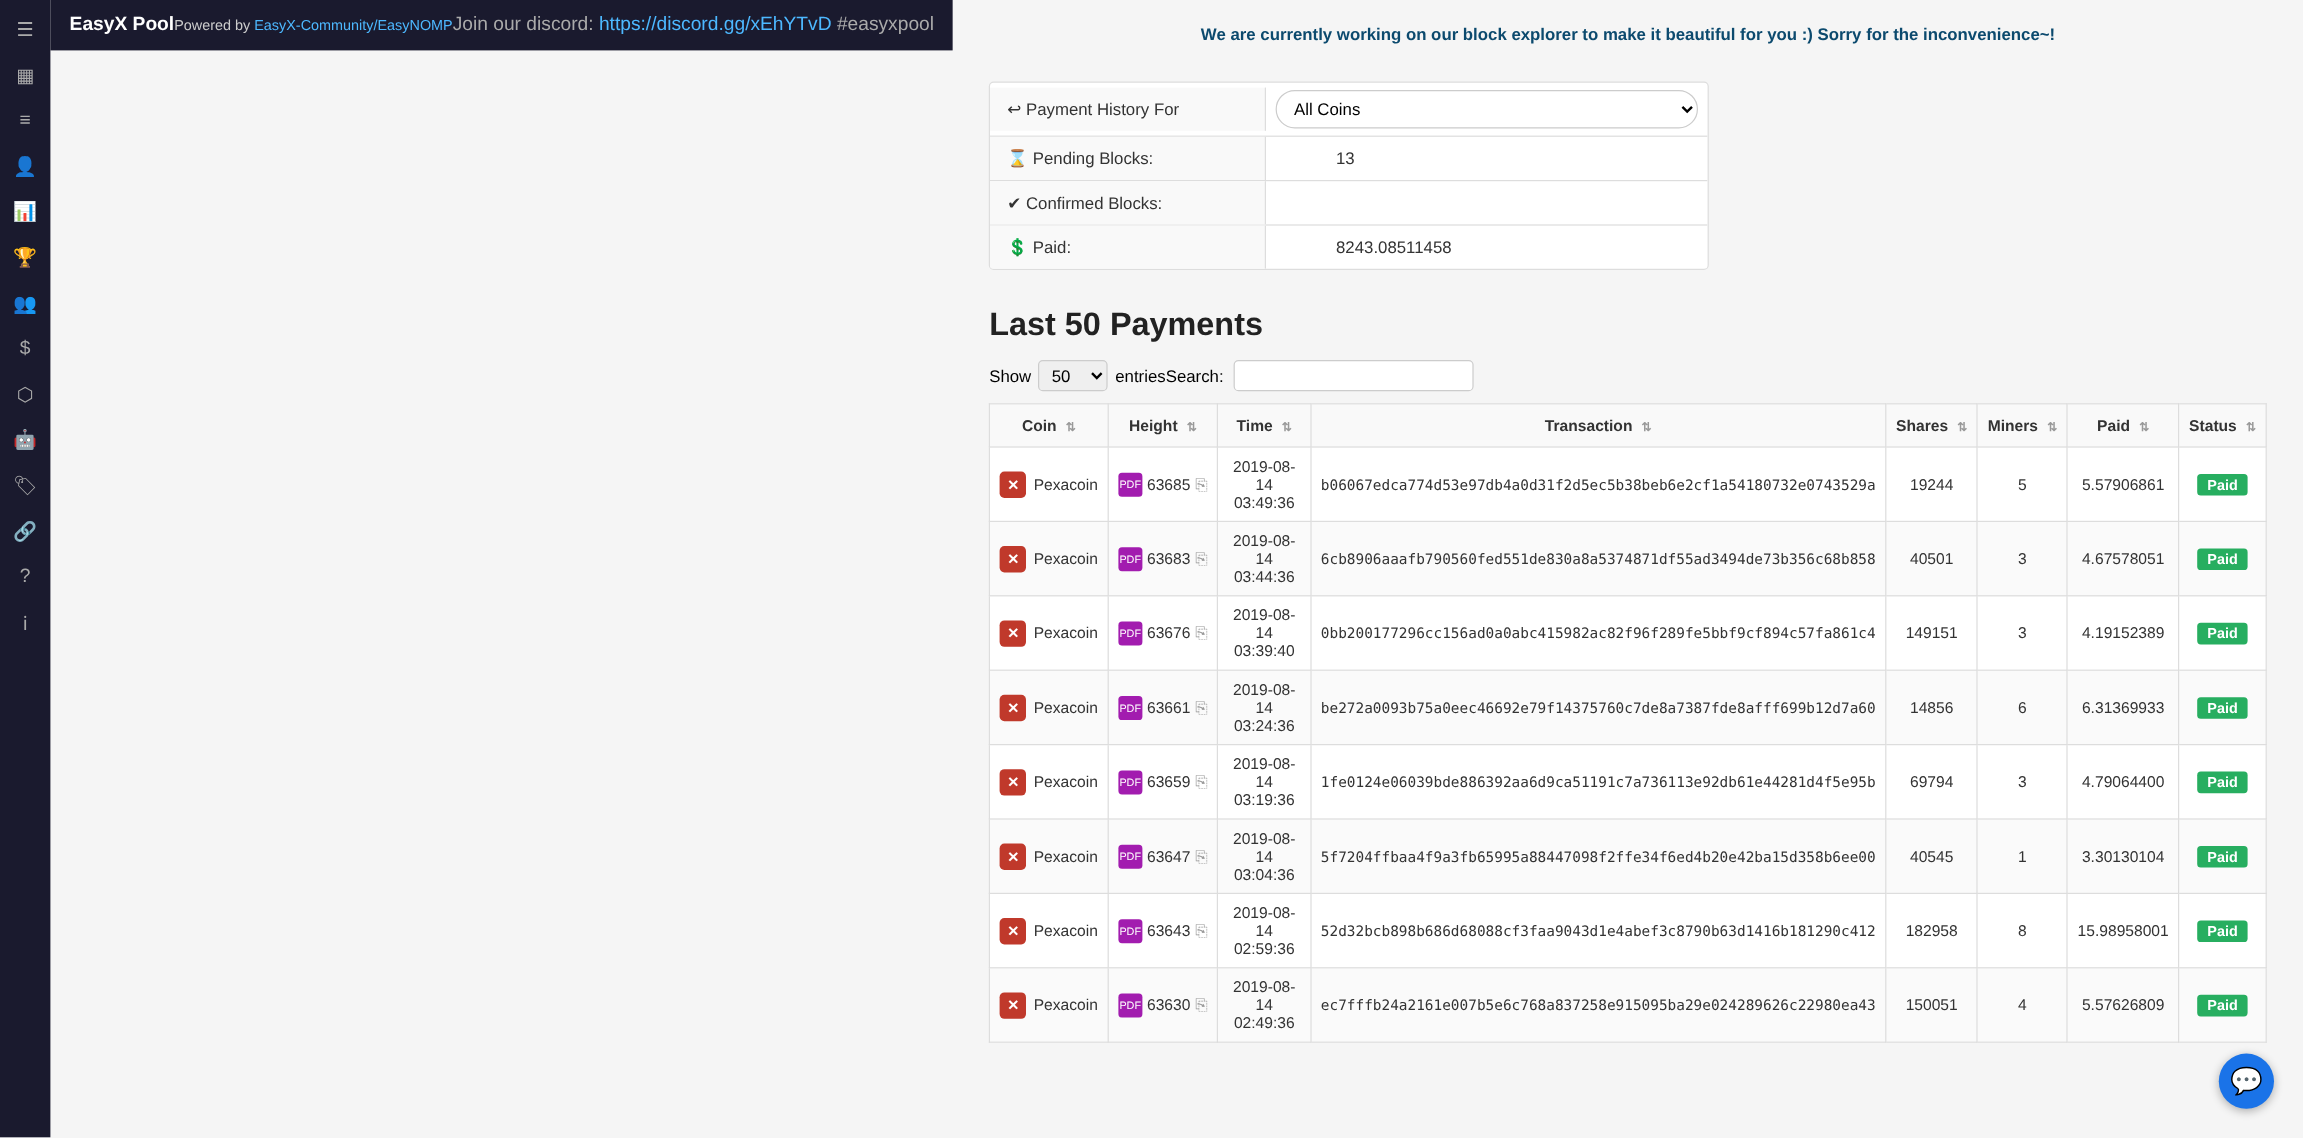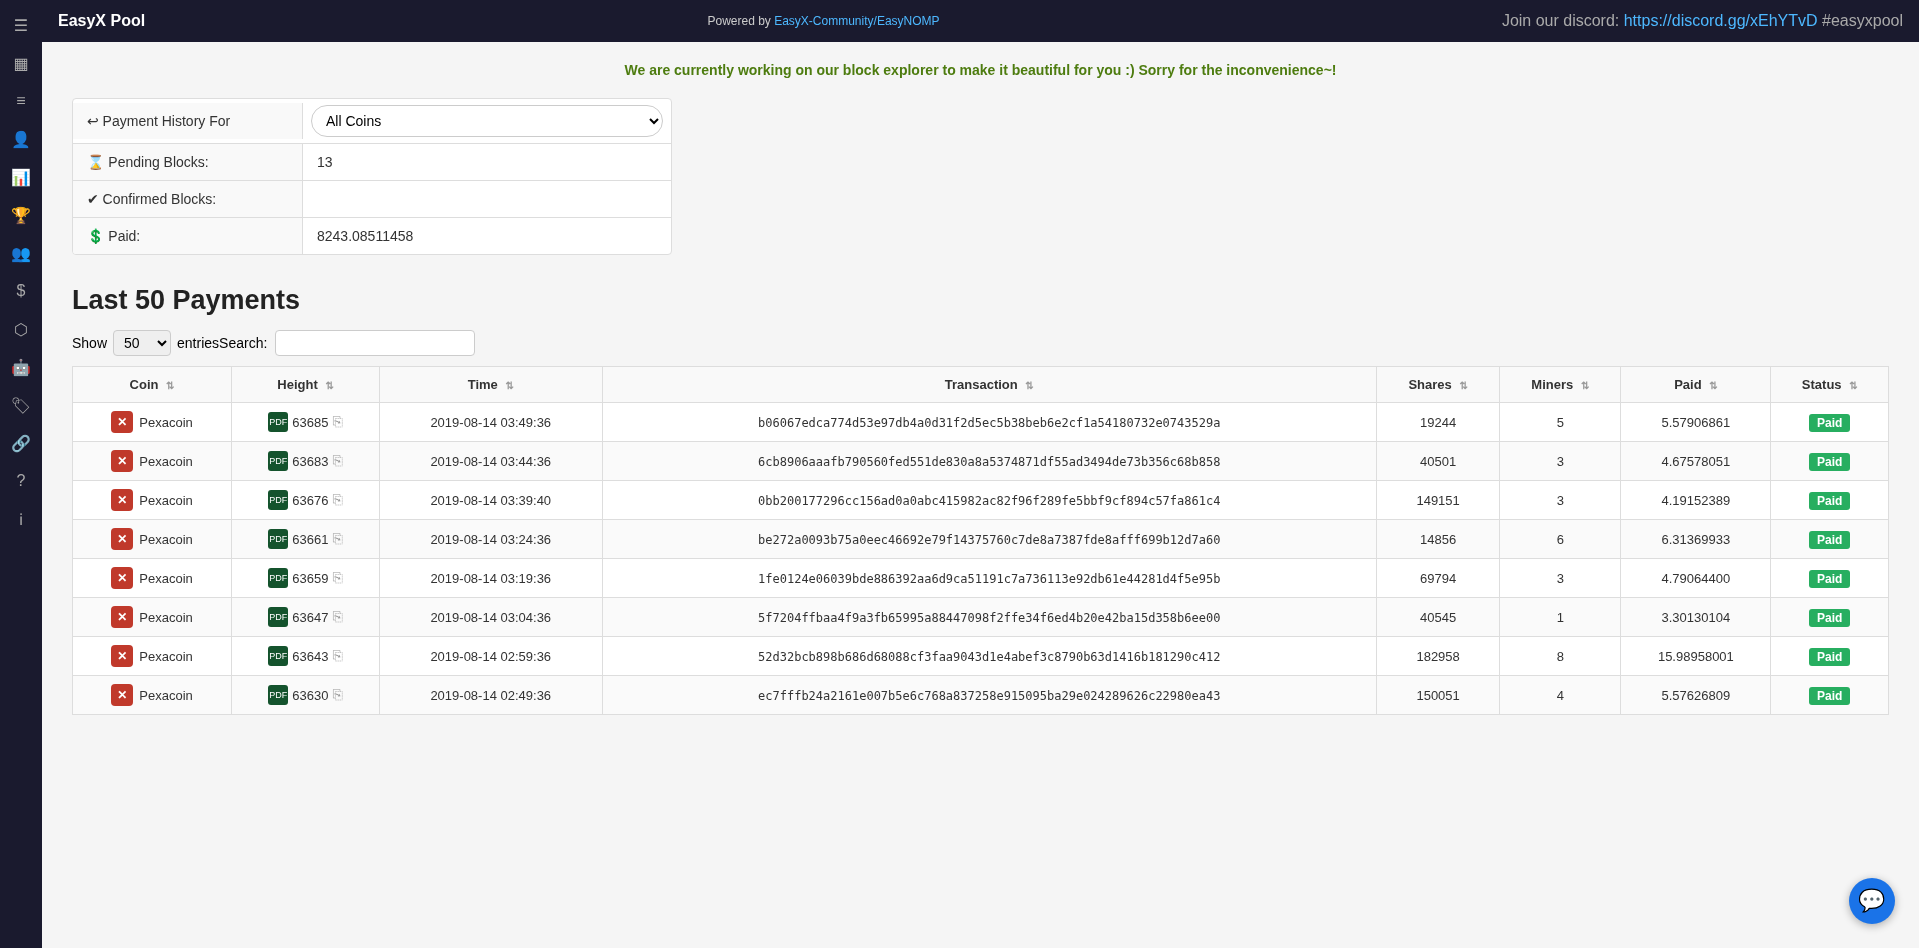--- a/index.html
+++ b/index.html
@@ -25,21 +25,21 @@
       color: #aaa;
       font-size: 16px;
       cursor: pointer;
       border-radius: 4px;
     }
 
     
     .main-area {
       flex: 1;
       display: flex;
-      flex-direction: column;
+      flex-direction: row;
     }
 
     
     .header {
       background: #1a1a2e;
       color: #fff;
       display: flex;
       align-items: center;
       justify-content: space-between;
       padding: 0 16px;
@@ -68,38 +68,39 @@
     
     .content {
       flex: 1;
       padding: 20px 30px;
       background: #f5f5f5;
       overflow-y: auto;
     }
 
     .notice-bar {
       text-align: center;
-      color: #4d7c0f;
+      color: #0c4a6e;
       font-weight: bold;
-      margin-bottom: 20px;
+      margin-bottom: 32px;
       font-size: 14px;
     }
 
     
     .summary-table {
       border: 1px solid #ddd;
       border-radius: 4px;
       overflow: hidden;
       width: 600px;
       margin-bottom: 30px;
       background: #fff;
     }
     .summary-row {
       display: flex;
       border-bottom: 1px solid #ddd;
+      gap: 44px;
     }
     .summary-row:last-child { border-bottom: none; }
     .summary-label {
       width: 230px;
       padding: 10px 14px;
       background: #f9f9f9;
       border-right: 1px solid #ddd;
       font-size: 14px;
       color: #333;
       display: flex;
@@ -236,21 +237,21 @@
 
     .block-cell {
       display: flex;
       align-items: center;
       justify-content: center;
       gap: 4px;
     }
     .block-icon {
       width: 20px;
       height: 20px;
-      background: #14532d;
+      background: #a21caf;
       border-radius: 3px;
       display: inline-flex;
       align-items: center;
       justify-content: center;
       color: #fff;
       font-size: 9px;
       flex-shrink: 0;
     }
     .copy-icon {
       cursor: pointer;

